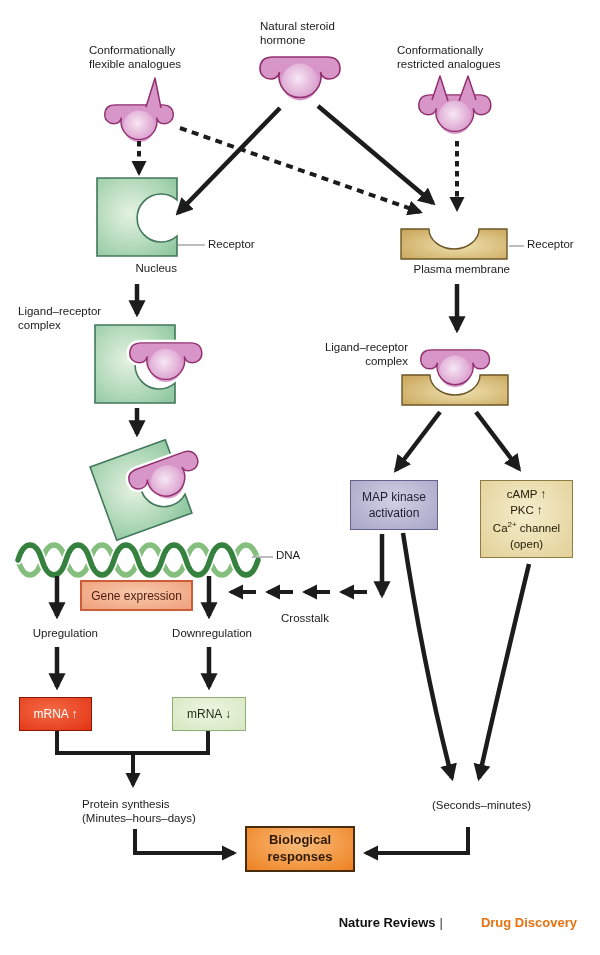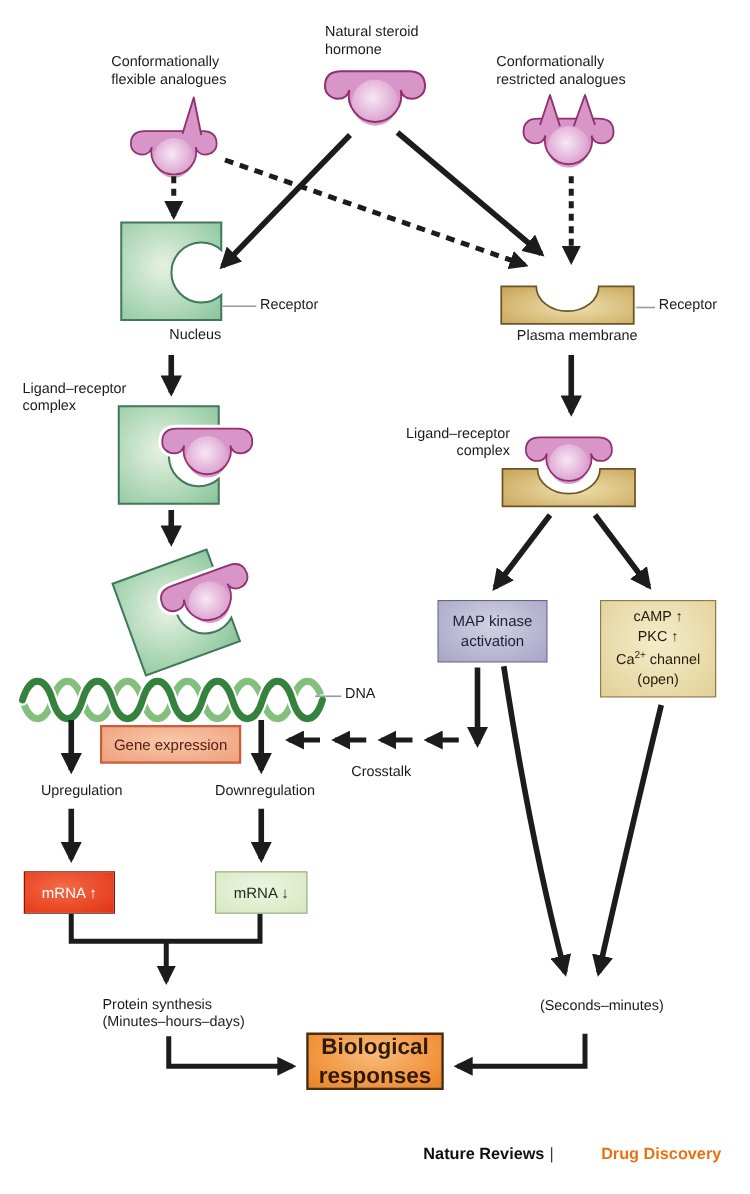--- a/index.html
+++ b/index.html
@@ -32,21 +32,21 @@
       background:radial-gradient(ellipse at 50% 40%,var(--mrnadn-light),var(--mrnadn-dark));
       color:var(--mrnadn-text);font-size:12px;text-align:right;}
   #map-box{left:350px;top:480px;width:88px;height:50px;border:1.5px solid var(--map-border);
       background:radial-gradient(ellipse at 50% 40%,var(--map-light),var(--map-dark));
       color:var(--map-text);font-size:12px;line-height:1.35;}
   #camp-box{left:480px;top:480px;width:93px;height:78px;border:1.5px solid var(--camp-border);
       background:radial-gradient(ellipse at 50% 42%,var(--camp-light),var(--camp-dark));
       color:var(--camp-text);font-size:11.5px;line-height:1.4;}
   #bio-box{left:245px;top:826px;width:110px;height:46px;border:2px solid var(--bio-border);
       background:radial-gradient(ellipse at 50% 35%,var(--bio-light),var(--bio-dark));
-      color:var(--bio-text);font-size:18px;font-weight:bold;line-height:1.3;}
+      color:var(--bio-text);font-size:13px;font-weight:bold;line-height:1.3;}
   #camp-box sup{font-size:8px;vertical-align:super;}
   .footer{position:absolute;right:23px;top:915px;font-size:13px;font-weight:bold;white-space:nowrap;}
   .footer .journal{color:#101010;}
   .footer .sep{color:#3a3a3a;margin:0 4px;font-weight:normal;}
   .footer .title{color:var(--accent-orange);margin-left:34px;}
 </style>
 </head>
 <body>
 
 <div class="stage">

